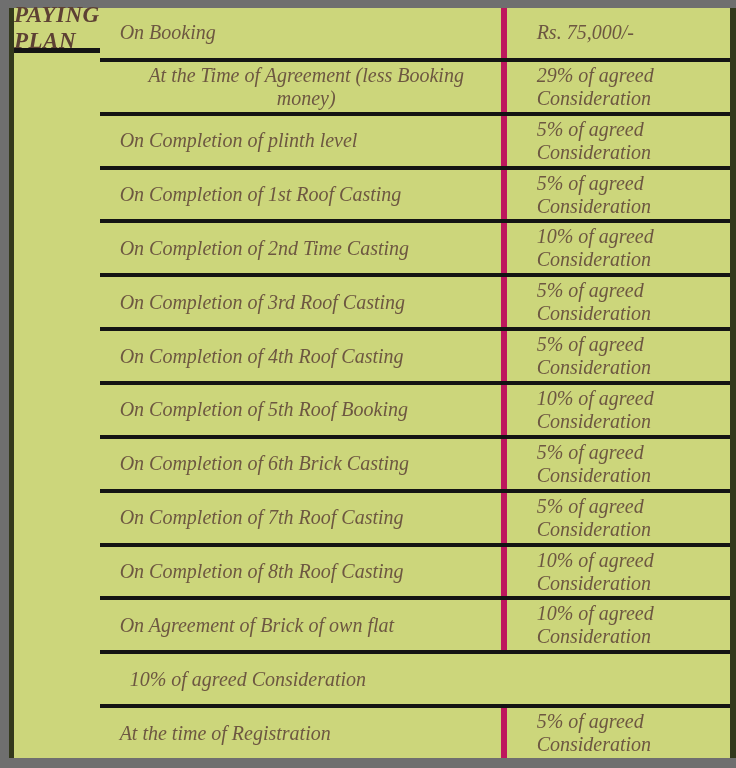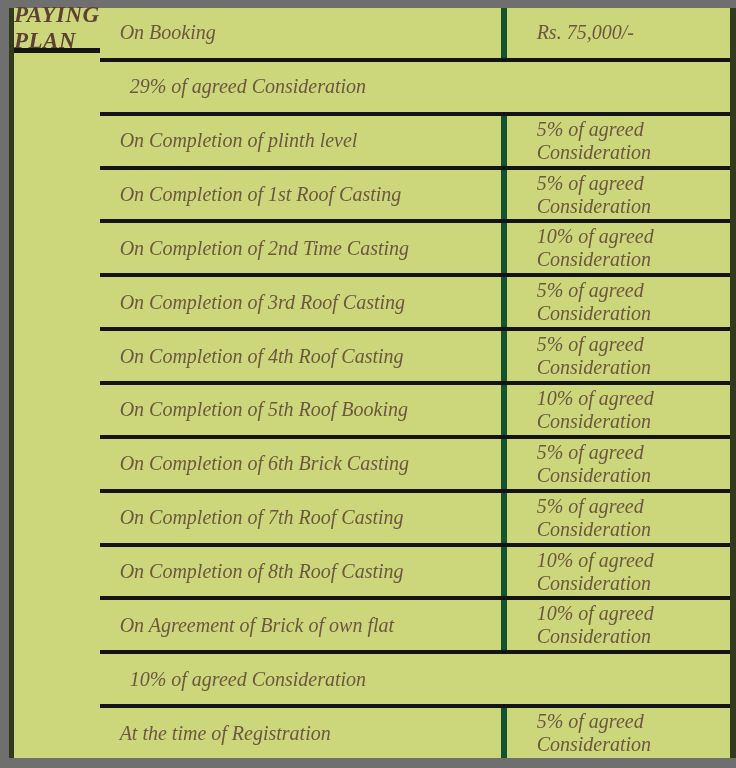--- a/index.html
+++ b/index.html
@@ -61,21 +61,21 @@
     align-items: center;
     box-sizing: border-box;
     font-style: italic;
     font-size: 20px;
     color: #6d5741;                 
     overflow: hidden;
   }
   .cell.left {
     width: 407px;
     flex: 0 0 407px;
-    border-right: 6px solid #14532d;
+    border-right: 6px solid #be185d;
     padding-left: 20px;
     padding-right: 8px;
     text-align: center;
   }
   .cell.right {
     flex: 1 1 auto;
     padding-left: 30px;
     padding-right: 8px;
     border-radius: 12px;
   }
@@ -91,20 +91,23 @@
   <div class="row">
     <div class="cell left">
       <span>On Booking</span>
     </div>
     <div class="cell right">
       <span>Rs. 75,000/-</span>
     </div>
   </div>
 
   <div class="row">
+    <div class="cell left">
+      <span>At the Time of Agreement (less Booking money)</span>
+    </div>
     <div class="cell right">
       <span>29% of agreed Consideration</span>
     </div>
   </div>
 
   <div class="row">
     <div class="cell left">
       <span>On Completion of plinth level</span>
     </div>
     <div class="cell right">

